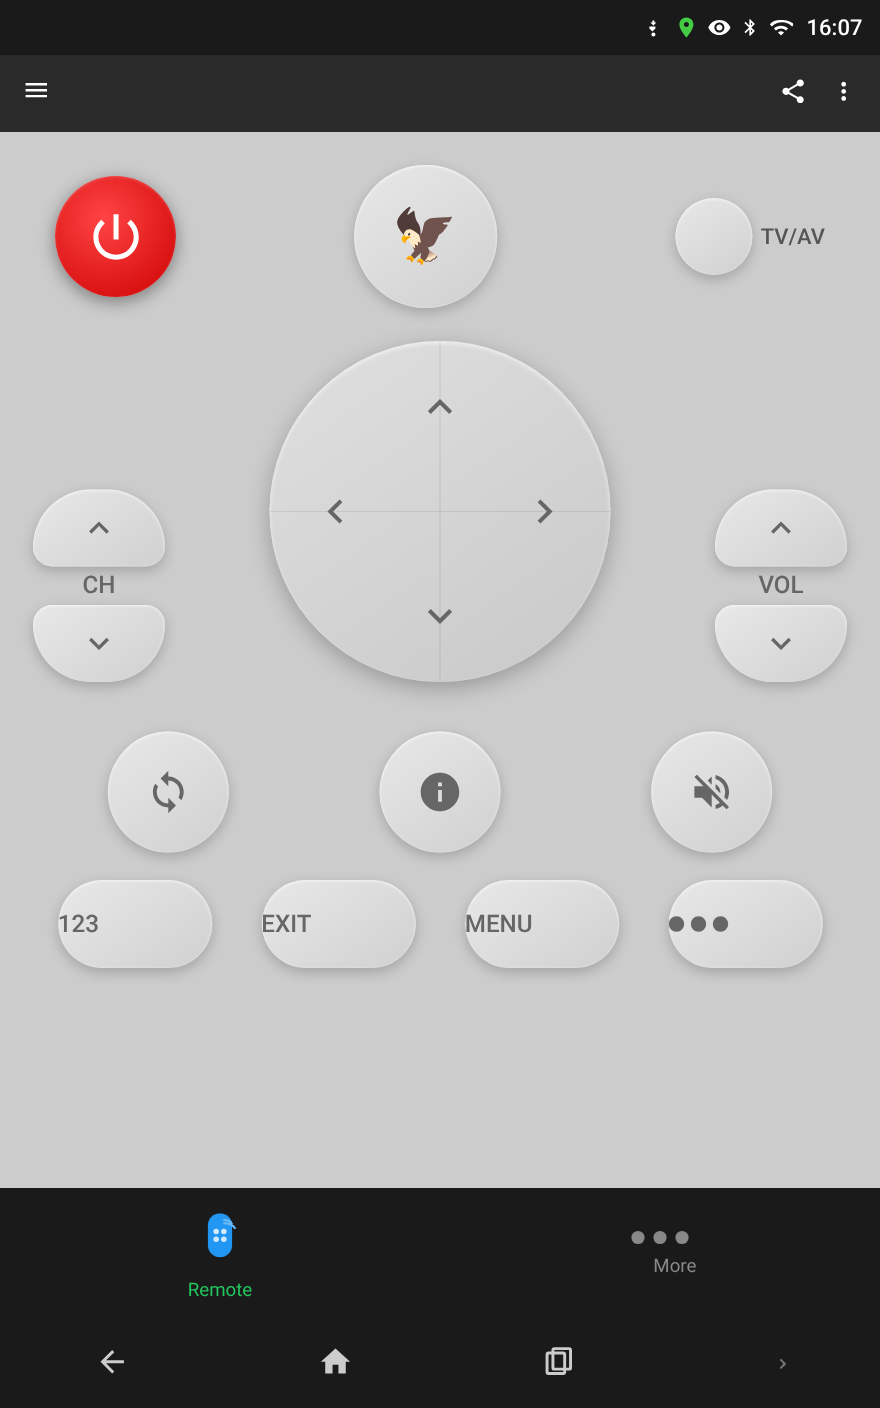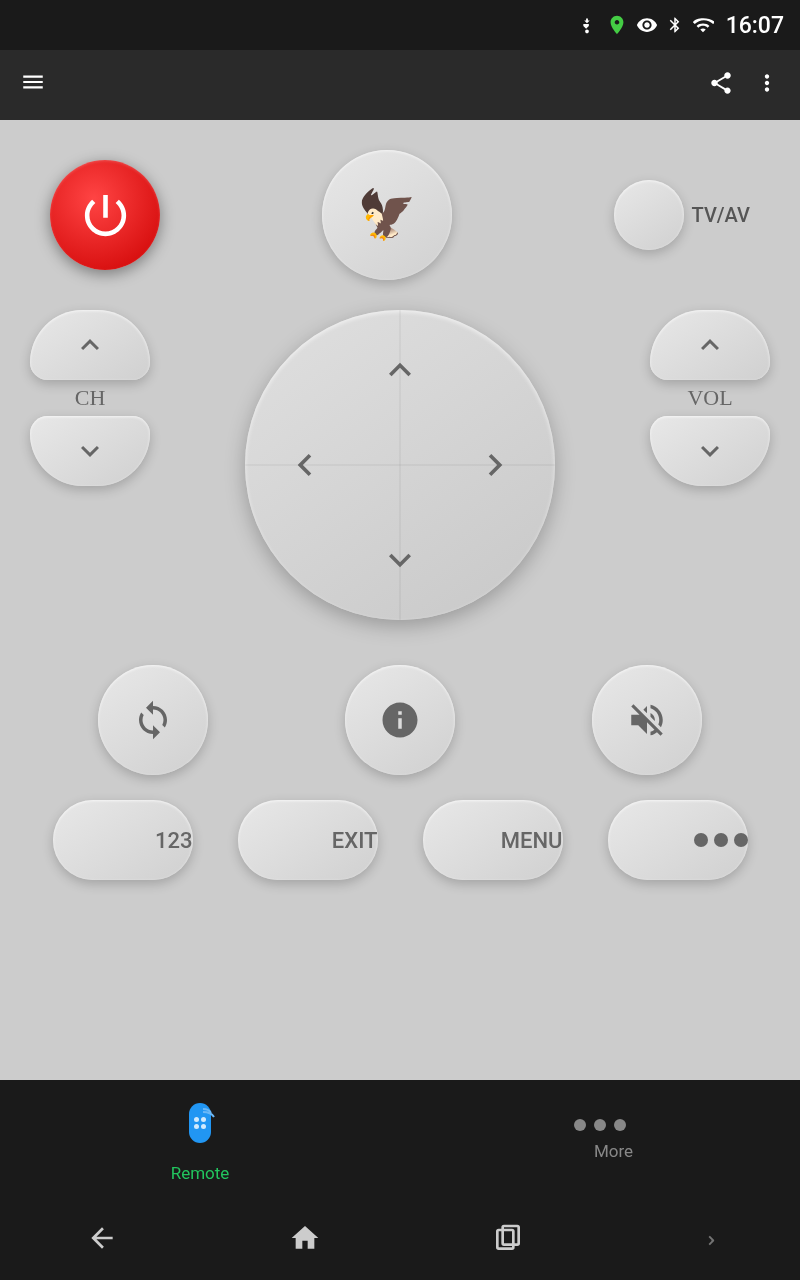--- a/index.html
+++ b/index.html
@@ -124,25 +124,24 @@
     .tvav-label {
       color: #555;
       font-size: 20px;
       font-weight: 500;
     }
 
     
     .middle-section {
       width: 100%;
       display: flex;
-      align-items: flex-start;
+      align-items: flex-end;
       justify-content: space-between;
       padding: 10px 30px;
       margin-top: 10px;
-      font-family: Liberation Serif, serif;
     }
 
     
     .channel-control {
       display: flex;
       flex-direction: column;
       align-items: center;
       gap: 0;
     }
     .ch-btn {
@@ -330,21 +329,21 @@
       padding: 5px 30px 20px 30px;
     }
     .bottom-btn {
       width: 140px;
       height: 80px;
       border-radius: 40px;
       background: linear-gradient(145deg, #e8e8e8, #d0d0d0);
       box-shadow: 0 4px 12px rgba(0,0,0,0.2), inset 0 1px 3px rgba(255,255,255,0.7);
       display: flex;
       align-items: center;
-      justify-content: flex-end;
+      justify-content: flex-start;
       cursor: pointer;
       font-size: 22px;
       color: #666;
       font-weight: 500;
     }
 
     
     .bottom-tab {
       position: absolute;
       bottom: 80px;
@@ -428,21 +427,21 @@
     </svg>
 
     <svg width="18" height="22" viewBox="0 0 24 24" fill="white">
       <path d="M17.71 7.71L12 2h-1v7.59L6.41 5 5 6.41 10.59 12 5 17.59 6.41 19 11 14.41V22h1l5.71-5.71-4.3-4.29 4.3-4.29zM13 5.83l1.88 1.88L13 9.59V5.83zm1.88 10.46L13 18.17v-3.76l1.88 1.88z"></path>
     </svg>
 
     <svg width="22" height="22" viewBox="0 0 24 24" fill="white">
       <path d="M1 9l2 2c5.523-5.523 14.477-5.523 20 0l2-2C19.868 3.137 4.132 3.137 1 9zm8 8l3 3 3-3c-1.657-1.657-4.343-1.657-6 0zm-4-4l2 2c2.762-2.762 7.238-2.762 10 0l2-2C15.523 9.477 8.477 9.477 5 13z"></path>
     </svg>
 
-    <span style="color:white; font-size:23px; font-weight:500; margin-left:4px;">16:07</span>
+    <span style="color:white; font-size:20px; font-weight:500; margin-left:4px;">16:07</span>
   </div>
 </div>
 
 <div class="app-bar">
   <div style="color:white; font-size:24px; cursor:pointer;">
     <svg width="26" height="26" viewBox="0 0 24 24" fill="white">
       <path d="M3 18h18v-2H3v2zm0-5h18v-2H3v2zm0-7v2h18V6H3z"></path>
     </svg>
   </div>
   <div style="display:flex; gap:20px; align-items:center;">

